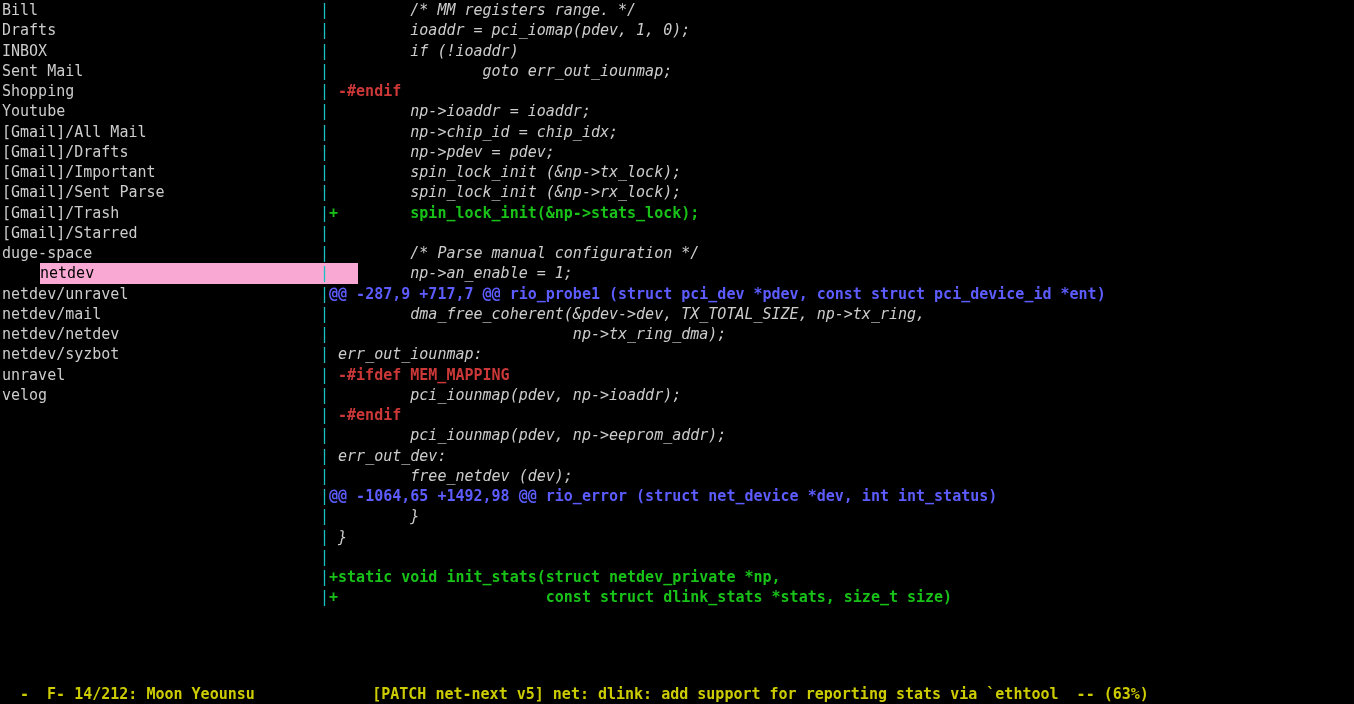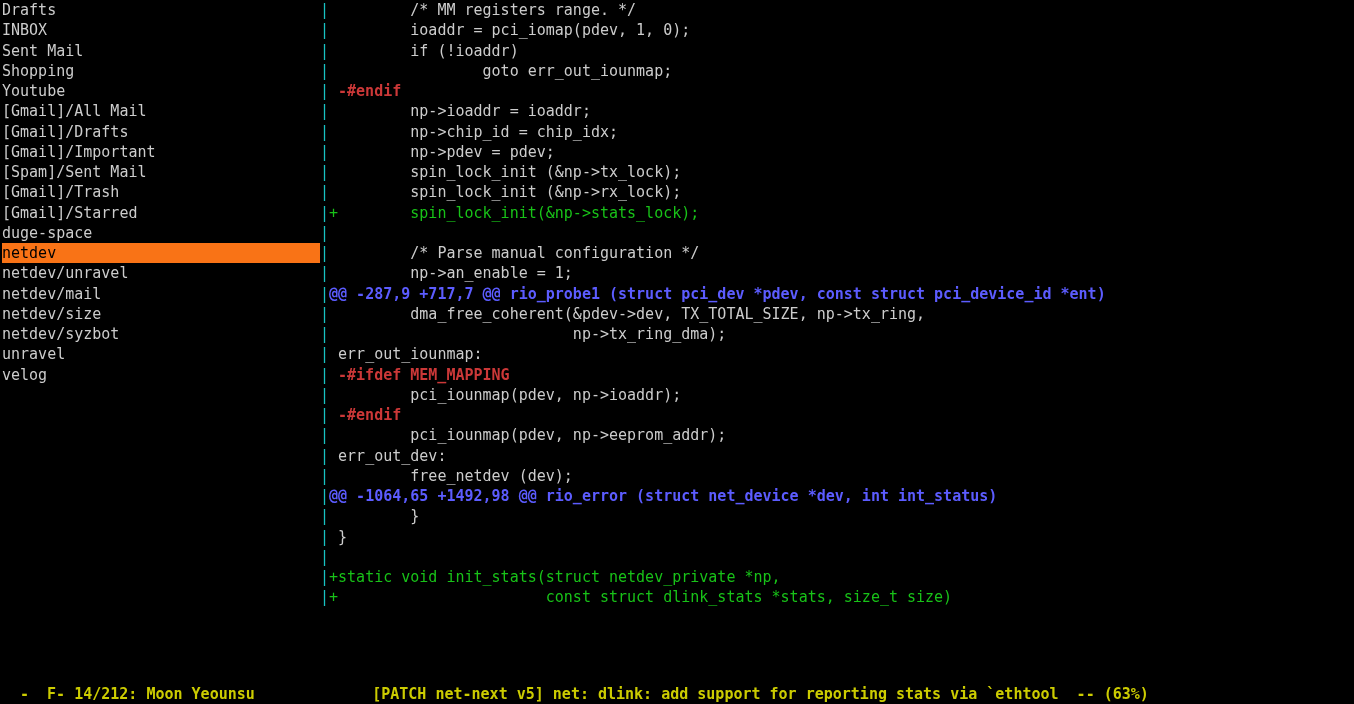--- a/index.html
+++ b/index.html
@@ -23,67 +23,69 @@
     width: 320px;
     flex-shrink: 0;
     padding-left: 2px;
   }
   .sidebar-item {
     white-space: pre;
     color: #cccccc;
     cursor: pointer;
   }
   .sidebar-item.selected {
-    background: #f97316;
+    background: #f9a8d4;
     color: #000000;
     display: block;
     width: 100%;
+    margin-left: 38px;
   }
   .content {
     flex: 1;
     white-space: pre;
     overflow: hidden;
   }
   .content-line { white-space: pre; }
   .sep-cyan { color: #18c2c2; }
   .diff-del { color: #cc3838; font-weight: bold; margin-left: 9px; }
-  .diff-add { color: #18c218; font-weight: normal; }
+  .diff-add { color: #18c218; font-weight: bold; }
   .diff-hunk { color: #5c5cff; font-weight: bold; }
-  .plain { color: #cccccc; }
+  .plain { color: #cccccc; font-style: italic; }
   .statusbar {
     position: absolute;
     bottom: 0;
     left: 8px;
     width: 100%;
     color: #cccc00;
     font-weight: bold;
     white-space: pre;
     padding-left: 12px;
   }
 </style>
 </head>
 <body>
 
 <div class="layout">
   <div class="sidebar" id="sidebar">
+      <div class="sidebar-item">Bill</div>
       <div class="sidebar-item">Drafts</div>
       <div class="sidebar-item">INBOX</div>
       <div class="sidebar-item">Sent Mail</div>
       <div class="sidebar-item">Shopping</div>
       <div class="sidebar-item">Youtube</div>
       <div class="sidebar-item">[Gmail]/All Mail</div>
       <div class="sidebar-item">[Gmail]/Drafts</div>
       <div class="sidebar-item">[Gmail]/Important</div>
-      <div class="sidebar-item">[Spam]/Sent Mail</div>
+      <div class="sidebar-item">[Gmail]/Sent Parse</div>
       <div class="sidebar-item">[Gmail]/Trash</div>
       <div class="sidebar-item">[Gmail]/Starred</div>
       <div class="sidebar-item">duge-space</div>
       <div class="sidebar-item selected">netdev</div>
       <div class="sidebar-item">netdev/unravel</div>
       <div class="sidebar-item">netdev/mail</div>
-      <div class="sidebar-item">netdev/size</div>
+      <div class="sidebar-item">netdev/netdev</div>
       <div class="sidebar-item">netdev/syzbot</div>
       <div class="sidebar-item">unravel</div>
       <div class="sidebar-item">velog</div>
     </div>
   <div class="content" id="content"><div class="content-line"><span class="sep-cyan">|</span><span class="plain">         /* MM registers range. */</span></div><div class="content-line"><span class="sep-cyan">|</span><span class="plain">         ioaddr = pci_iomap(pdev, 1, 0);</span></div><div class="content-line"><span class="sep-cyan">|</span><span class="plain">         if (!ioaddr)</span></div><div class="content-line"><span class="sep-cyan">|</span><span class="plain">                 goto err_out_iounmap;</span></div><div class="content-line"><span class="sep-cyan">|</span><span class="diff-del">-#endif</span></div><div class="content-line"><span class="sep-cyan">|</span><span class="plain">         np-&gt;ioaddr = ioaddr;</span></div><div class="content-line"><span class="sep-cyan">|</span><span class="plain">         np-&gt;chip_id = chip_idx;</span></div><div class="content-line"><span class="sep-cyan">|</span><span class="plain">         np-&gt;pdev = pdev;</span></div><div class="content-line"><span class="sep-cyan">|</span><span class="plain">         spin_lock_init (&amp;np-&gt;tx_lock);</span></div><div class="content-line"><span class="sep-cyan">|</span><span class="plain">         spin_lock_init (&amp;np-&gt;rx_lock);</span></div><div class="content-line"><span class="sep-cyan">|</span><span class="diff-add">+        spin_lock_init(&amp;np-&gt;stats_lock);</span></div><div class="content-line"><span class="sep-cyan">|</span></div><div class="content-line"><span class="sep-cyan">|</span><span class="plain">         /* Parse manual configuration */</span></div><div class="content-line"><span class="sep-cyan">|</span><span class="plain">         np-&gt;an_enable = 1;</span></div><div class="content-line"><span class="sep-cyan">|</span><span class="diff-hunk">@@ -287,9 +717,7 @@ rio_probe1 (struct pci_dev *pdev, const struct pci_device_id *ent)</span></div><div class="content-line"><span class="sep-cyan">|</span><span class="plain">         dma_free_coherent(&amp;pdev-&gt;dev, TX_TOTAL_SIZE, np-&gt;tx_ring,</span></div><div class="content-line"><span class="sep-cyan">|</span><span class="plain">                           np-&gt;tx_ring_dma);</span></div><div class="content-line"><span class="sep-cyan">|</span><span class="plain"> err_out_iounmap:</span></div><div class="content-line"><span class="sep-cyan">|</span><span class="diff-del">-#ifdef MEM_MAPPING</span></div><div class="content-line"><span class="sep-cyan">|</span><span class="plain">         pci_iounmap(pdev, np-&gt;ioaddr);</span></div><div class="content-line"><span class="sep-cyan">|</span><span class="diff-del">-#endif</span></div><div class="content-line"><span class="sep-cyan">|</span><span class="plain">         pci_iounmap(pdev, np-&gt;eeprom_addr);</span></div><div class="content-line"><span class="sep-cyan">|</span><span class="plain"> err_out_dev:</span></div><div class="content-line"><span class="sep-cyan">|</span><span class="plain">         free_netdev (dev);</span></div><div class="content-line"><span class="sep-cyan">|</span><span class="diff-hunk">@@ -1064,65 +1492,98 @@ rio_error (struct net_device *dev, int int_status)</span></div><div class="content-line"><span class="sep-cyan">|</span><span class="plain">         }</span></div><div class="content-line"><span class="sep-cyan">|</span><span class="plain"> }</span></div><div class="content-line"><span class="sep-cyan">|</span></div><div class="content-line"><span class="sep-cyan">|</span><span class="diff-add">+static void init_stats(struct netdev_private *np,</span></div><div class="content-line"><span class="sep-cyan">|</span><span class="diff-add">+                       const struct dlink_stats *stats, size_t size)</span></div></div>
 </div>
 <div class="statusbar">-  F- 14/212: Moon Yeounsu             [PATCH net-next v5] net: dlink: add support for reporting stats via `ethtool  -- (63%)</div>
 
 </body></html>

